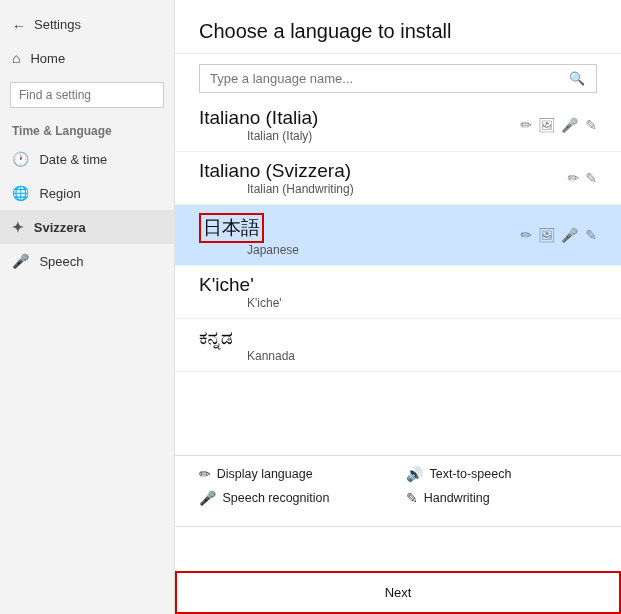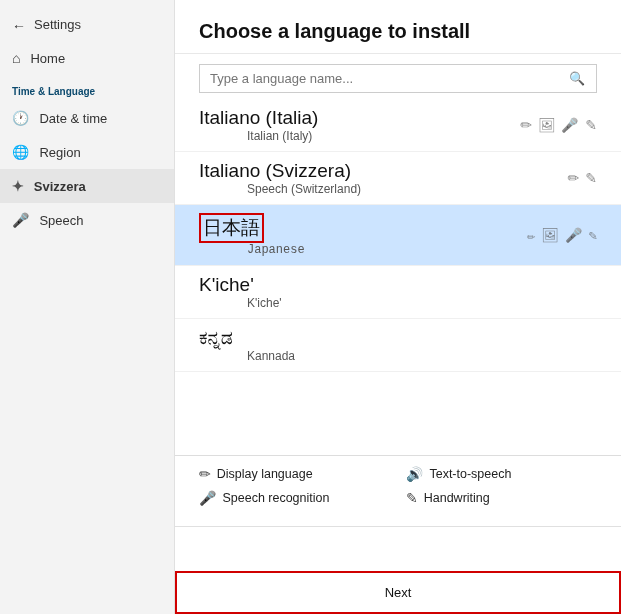--- a/index.html
+++ b/index.html
@@ -49,23 +49,23 @@
     .sidebar-search {
       margin: 6px 10px;
       border: 1px solid #ccc;
       background: #fff;
       padding: 5px 8px;
       font-size: 12px;
       color: #aaa;
     }
     .sidebar-section-label {
       padding: 10px 12px 4px 12px;
-      font-size: 10px;
+      font-size: 12px;
       font-weight: 600;
-      color: #0c4a6e;
+      color: #737373;
     }
     .sidebar-item {
       display: flex;
       align-items: center;
       padding: 9px 12px;
       font-size: 13px;
       color: #333;
       cursor: pointer;
     }
     .sidebar-item-icon {
@@ -82,21 +82,21 @@
     .main {
       flex: 1;
       background: #fff;
       display: flex;
       flex-direction: column;
       overflow: hidden;
     }
     .main-header {
       padding: 20px 24px 10px 24px;
       font-size: 20px;
-      font-weight: 700;
+      font-weight: 400;
       color: #111;
       border-bottom: 1px solid #e8e8e8;
     }
     .search-bar {
       display: flex;
       align-items: flex-start;
       margin: 10px 24px 6px 24px;
       border: 1px solid #ccc;
       padding: 6px 10px;
       background: #fff;
@@ -123,21 +123,20 @@
     .lang-item {
       display: flex;
       align-items: center;
       justify-content: space-between;
       padding: 8px 24px;
       border-bottom: 1px solid #f0f0f0;
       cursor: pointer;
     }
     .lang-item.selected {
       background: #cce4ff;
-      font-family: Liberation Mono, monospace;
     }
     .lang-item-text {}
     .lang-name {
       font-size: 19px;
       color: #111;
     }
     .lang-name.japanese {
       border: 2px solid #d00000;
       display: inline-block;
       padding: 0 2px;
@@ -213,20 +212,21 @@
 
 <div class="sidebar">
   <div class="sidebar-back">
     <span class="sidebar-back-arrow">←</span>
     <span>Settings</span>
   </div>
   <div class="sidebar-home">
     <span class="sidebar-home-icon">⌂</span>
     <span>Home</span>
   </div>
+  <input class="sidebar-search" type="text" placeholder="Find a setting" style="">
   <div class="sidebar-section-label">Time &amp; Language</div>
   <div class="sidebar-item">
     <span class="sidebar-item-icon">🕐</span>
     <span>Date &amp; time</span>
   </div>
   <div class="sidebar-item">
     <span class="sidebar-item-icon">🌐</span>
     <span>Region</span>
   </div>
   <div class="sidebar-item active">
@@ -258,21 +258,21 @@
         <span class="lang-icon-item">✏</span>
         <span class="lang-icon-item">🖼</span>
         <span class="lang-icon-item">🎤</span>
         <span class="lang-icon-item">✎</span>
       </div>
     </div>
 
     <div class="lang-item">
       <div class="lang-item-text">
         <div class="lang-name">Italiano (Svizzera)</div>
-        <div class="lang-sub">Speech (Switzerland)</div>
+        <div class="lang-sub">Italian (Handwriting)</div>
       </div>
       <div class="lang-icons">
         <span class="lang-icon-item">✏</span>
         <span class="lang-icon-item">✎</span>
       </div>
     </div>
 
     <div class="lang-item selected">
       <div class="lang-item-text">
         <div class="lang-name japanese">日本語</div>

